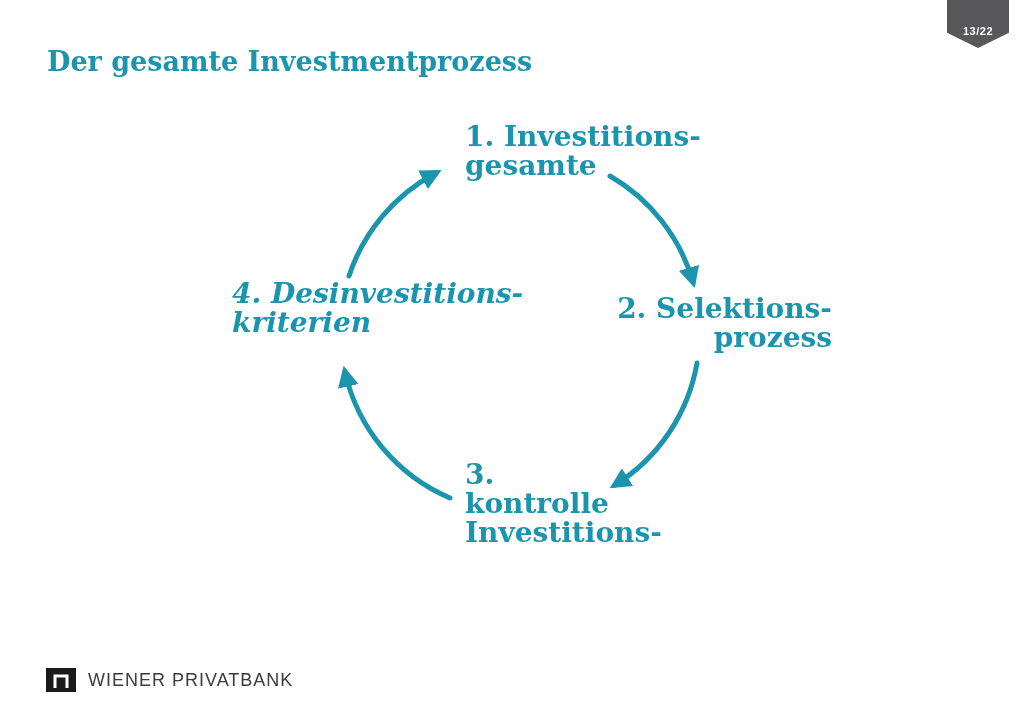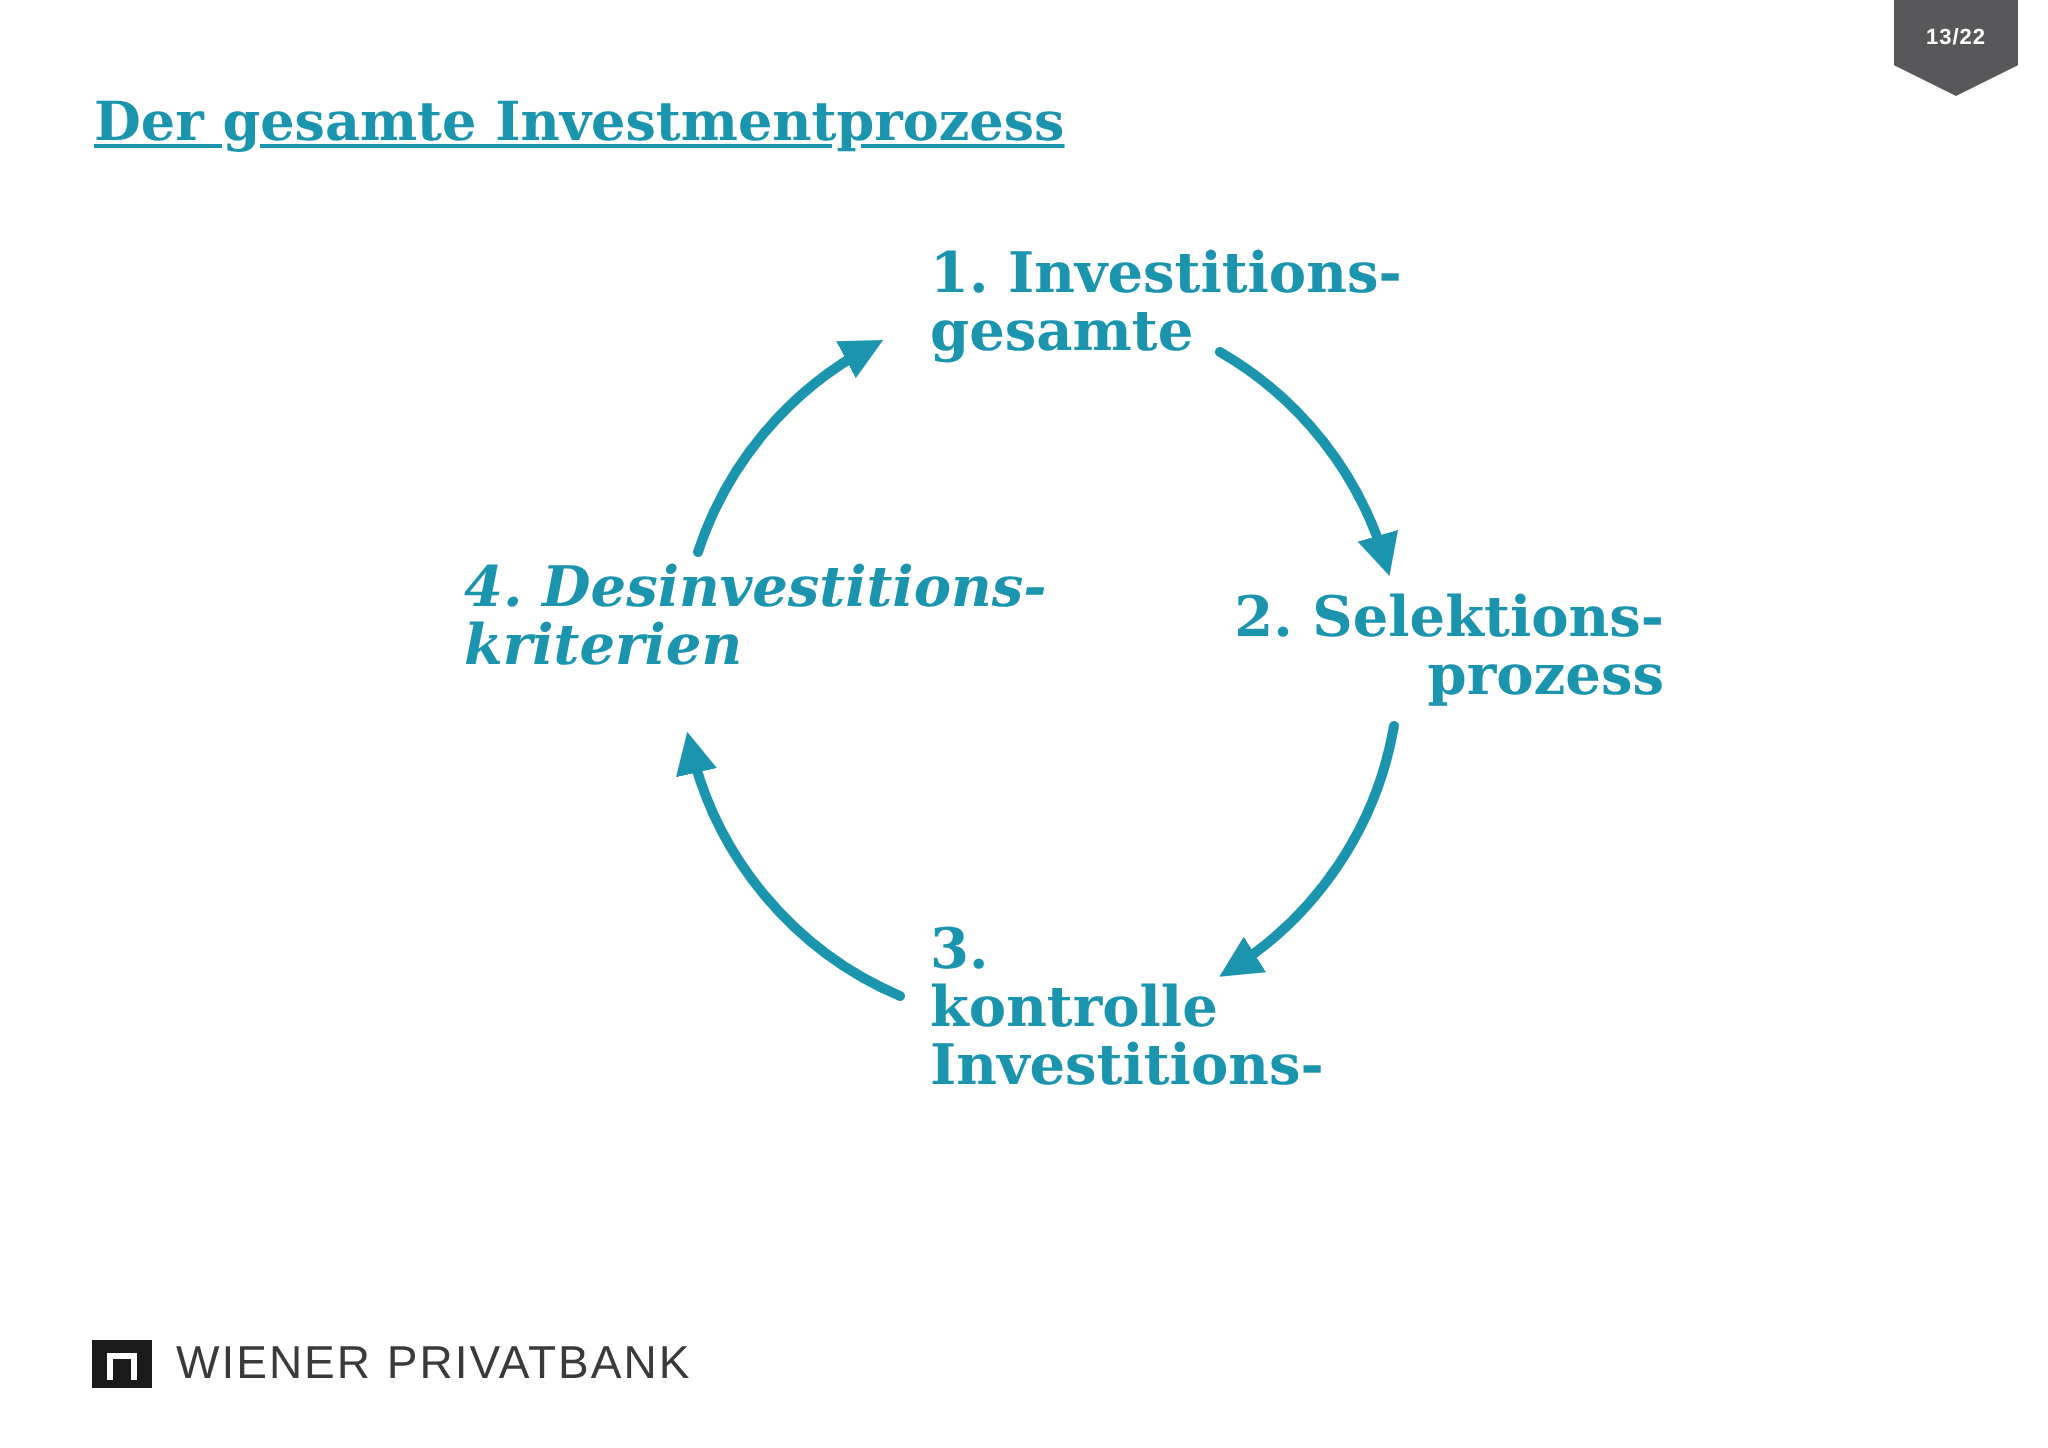--- a/index.html
+++ b/index.html
@@ -18,21 +18,21 @@
   
   .badge {
     position: absolute;
     left: 947px;
     top: 0;
     width: 62px;
     height: 48px;
     background: var(--badge-bg, #58585a);
     clip-path: polygon(0 0, 100% 0, 100% 68%, 50% 100%, 0 68%);
     display: flex;
-    align-items: flex-start;
+    align-items: center;
     justify-content: center;
   }
   .badge span {
     margin-top: 13px;
     color: var(--badge-text, #ffffff);
     font-family: "Liberation Sans", sans-serif;
     font-weight: bold;
     font-size: 11px;
     letter-spacing: 0.5px;
   }
@@ -41,21 +41,20 @@
     position: absolute;
     left: 47px;
     top: 46px;
     margin: 0;
     color: var(--accent, #1b94ad);
     font-family: "DejaVu Serif", serif;
     font-weight: bold;
     font-size: 27px;
     letter-spacing: 0;
     white-space: nowrap;
-    text-decoration: underline;
   }
   
   .cycle {
     position: absolute;
     left: 0;
     top: 0;
     width: 1024px;
     height: 724px;
   }
   .cycle path.arc {
@@ -84,21 +83,21 @@
     position: absolute;
     left: 46px;
     top: 668px;
     display: flex;
     align-items: center;
     gap: 12px;
   }
   .footer .brand-text {
     color: var(--brand-text, #3a3a3c);
     font-family: "Liberation Sans", sans-serif;
-    font-size: 23px;
+    font-size: 18px;
     letter-spacing: 1px;
     white-space: nowrap;
   }
 </style>
 </head>
 <body>
 
 <div class="slide">
 
   <div class="badge">

